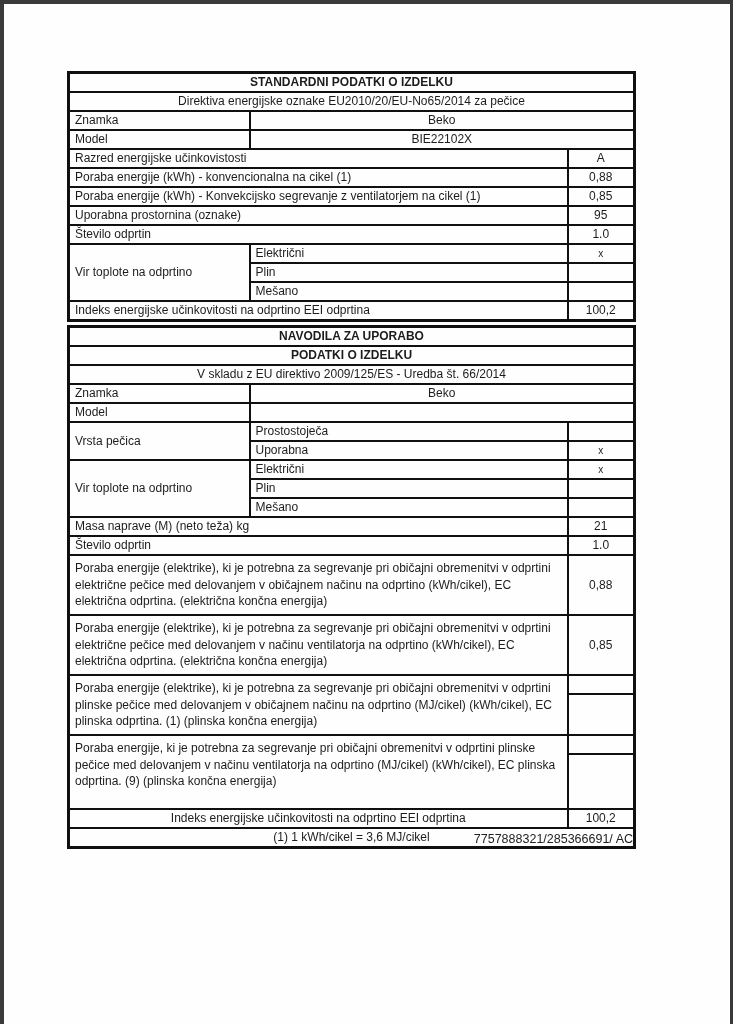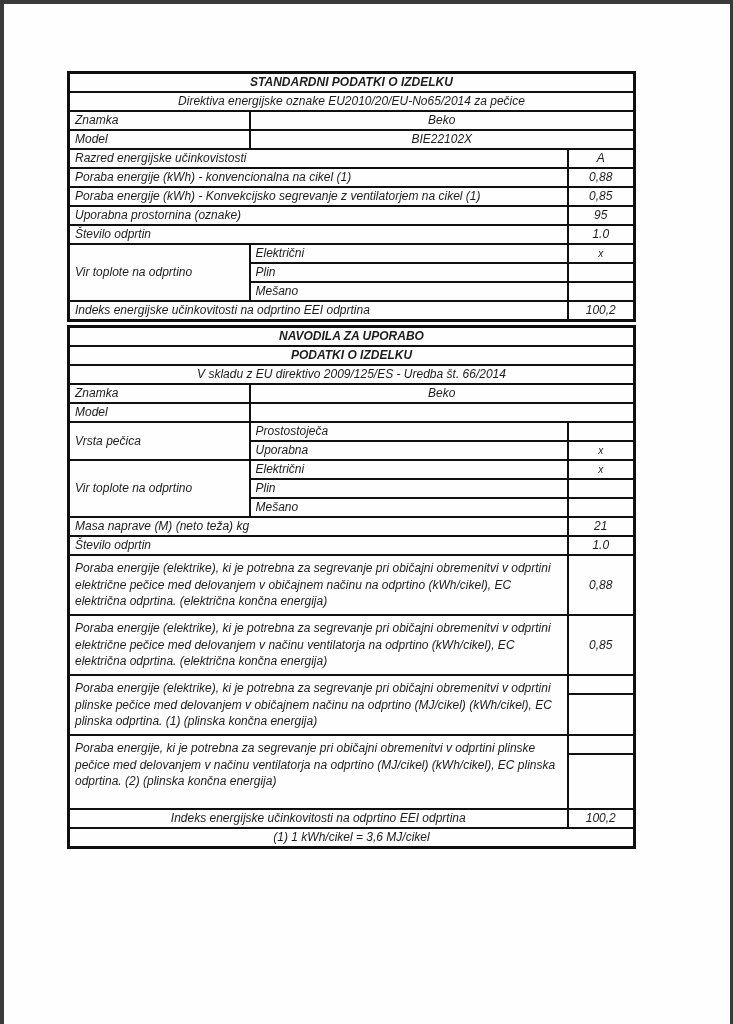--- a/index.html
+++ b/index.html
@@ -12,21 +12,20 @@
     position: relative;
     width: 733px;
     height: 1024px;
     box-sizing: border-box;
     background: #fefefe;
     border-top: 4px solid #3a3a3a;
     border-left: 4px solid #3a3a3a;
     border-right: 3px solid #3a3a3a;
     overflow: hidden;
     color: #1c1c1c;
-    font-style: italic;
   }
   table.tbl {
     position: absolute;
     left: 63px;
     width: 566px;
     border-collapse: collapse;
     table-layout: fixed;
     font-size: 12px;
     color: #1c1c1c;
     border: 3px solid #101010;
@@ -211,32 +210,33 @@
       <tr>
         <td colspan="2" class="para">Poraba energije (elektrike), ki je potrebna za segrevanje pri običajni obremenitvi v odprtini plinske pečice med delovanjem v običajnem načinu na odprtino (MJ/cikel) (kWh/cikel), EC plinska odprtina. (1) (plinska končna energija)</td>
         <td class="splitcell">
           <div class="inner">
             <div class="split-top"></div>
             <div class="split-rest"></div>
           </div>
         </td>
       </tr>
       <tr>
-        <td colspan="2" class="para para-tall">Poraba energije, ki je potrebna za segrevanje pri običajni obremenitvi v odprtini plinske pečice med delovanjem v načinu ventilatorja na odprtino (MJ/cikel) (kWh/cikel), EC plinska odprtina. (2) (plinska končna energija)</td>
+        <td colspan="2" class="para para-tall">Poraba energije, ki je potrebna za segrevanje pri običajni obremenitvi v odprtini plinske pečice med delovanjem v načinu ventilatorja na odprtino (MJ/cikel) (kWh/cikel), EC plinska odprtina. (9) (plinska končna energija)</td>
         <td class="splitcell">
           <div class="inner">
             <div class="split-top"></div>
             <div class="split-rest"></div>
           </div>
         </td>
       </tr>
       <tr>
         <td colspan="2" class="center">Indeks energijske učinkovitosti na odprtino EEI odprtina</td>
         <td class="valcell">100,2</td>
       </tr>
       <tr>
         <td colspan="3" class="center">(1) 1 kWh/cikel = 3,6 MJ/cikel</td>
       </tr>
     </tbody>
   </table>
 
+  <div class="footer-code">7757888321/285366691/ AC</div>
 
 </div>
 
 </body></html>

